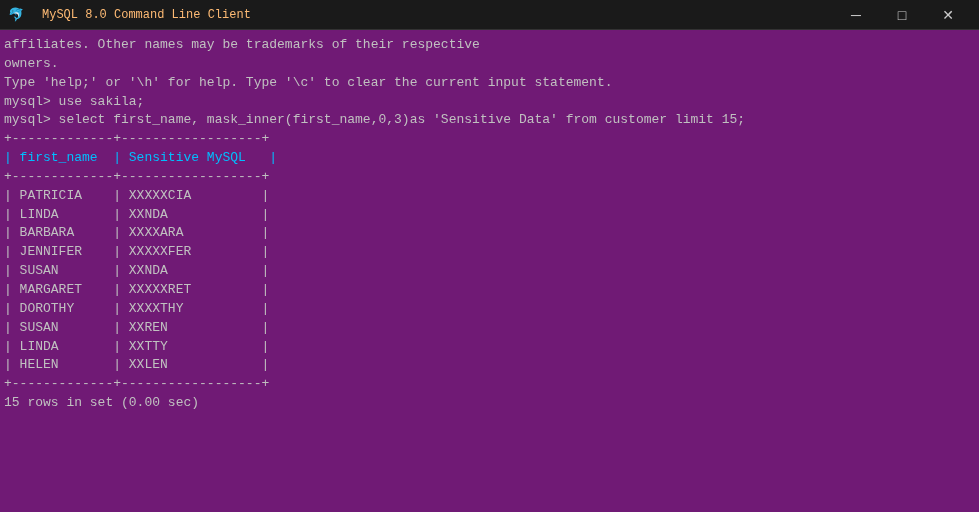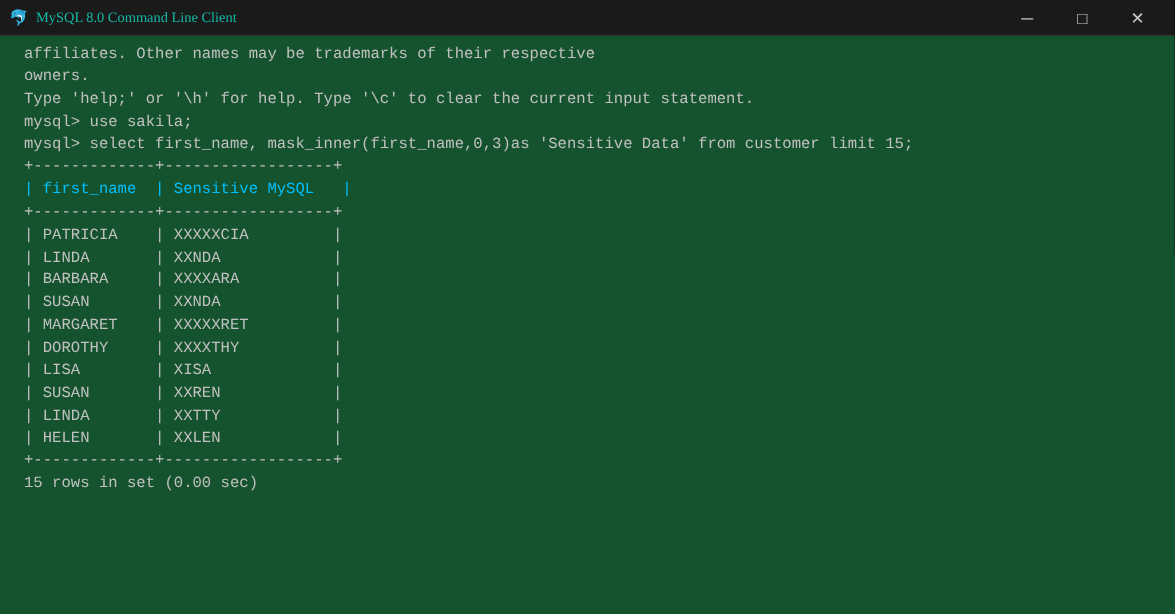--- a/index.html
+++ b/index.html
@@ -2,29 +2,29 @@
 <html><head>
   <meta charset="utf-8">
   <style>
     * { margin: 0; padding: 0; box-sizing: border-box; }
     body { width: 979px; height: 512px; background: #000; font-family: 'Courier New', Courier, monospace; font-size: 13px; overflow: hidden; }
 
     .title-bar {
       display: flex; align-items: center; background: #1a1a1a; height: 30px; padding: 0 8px; gap: 6px; border-bottom: 1px solid #333;
     }
     .title-bar-icon { width: 16px; height: 16px; }
-    .title-bar-text { color: #14b8a6; font-size: 12px; font-family: Liberation Serif, serif; flex: 1; }
+    .title-bar-text { color: #fdba74; font-size: 12px; font-family: Liberation Mono, monospace; flex: 1; margin-left: 12px; }
     .title-bar-controls { display: flex; gap: 0; }
     .title-bar-btn {
       width: 46px; height: 30px; display: flex; align-items: center; justify-content: center;
       color: #ccc; font-size: 14px; cursor: pointer; background: transparent; border: none; font-family: 'Segoe UI', sans-serif;
     }
 
     .terminal {
-      background: #14532d; color: #c0c0c0; padding: 6px 20px; height: calc(512px - 30px); overflow-y: auto; line-height: 1.45;
+      background: #701a75; color: #c0c0c0; padding: 6px 4px; height: calc(512px - 30px); overflow-y: auto; line-height: 1.45;
     }
     .line { white-space: pre; color: #c0c0c0; }
     .line.prompt { color: #c0c0c0; }
     .table-header { color: #00bfff; white-space: pre; }
     .table-data { white-space: pre; color: #c0c0c0; }
     .table-sep { color: #c0c0c0; white-space: pre; }
   </style>
 </head>
 <body>
 
@@ -45,23 +45,23 @@
     <div class="line prompt">Type 'help;' or '\h' for help. Type '\c' to clear the current input statement.</div>
     <div class="line prompt"></div>
     <div class="line prompt">mysql&gt; use sakila;</div>
     <div class="line prompt">mysql&gt; select first_name, mask_inner(first_name,0,3)as 'Sensitive Data' from customer limit 15;</div>
     <div class="line table-sep">+-------------+------------------+</div>
     <div class="line table-header">| first_name  | Sensitive MySQL   |</div>
     <div class="line table-sep">+-------------+------------------+</div>
     <div class="line table-data">| PATRICIA    | XXXXXCIA         |</div>
     <div class="line table-data">| LINDA       | XXNDA            |</div>
     <div class="line table-data">| BARBARA     | XXXXARA          |</div>
+    <div class="line table-data">| JENNIFER    | XXXXXFER         |</div>
     <div class="line table-data">| SUSAN       | XXNDA            |</div>
     <div class="line table-data">| MARGARET    | XXXXXRET         |</div>
     <div class="line table-data">| DOROTHY     | XXXXTHY          |</div>
-    <div class="line table-data">| LISA        | XISA             |</div>
     <div class="line table-data">| SUSAN       | XXREN            |</div>
     <div class="line table-data">| LINDA       | XXTTY            |</div>
     <div class="line table-data">| HELEN       | XXLEN            |</div>
     <div class="line table-sep">+-------------+------------------+</div>
     <div class="line ">15 rows in set (0.00 sec)</div>
     <div class="line "></div>
   </div>
 
 </body></html>

